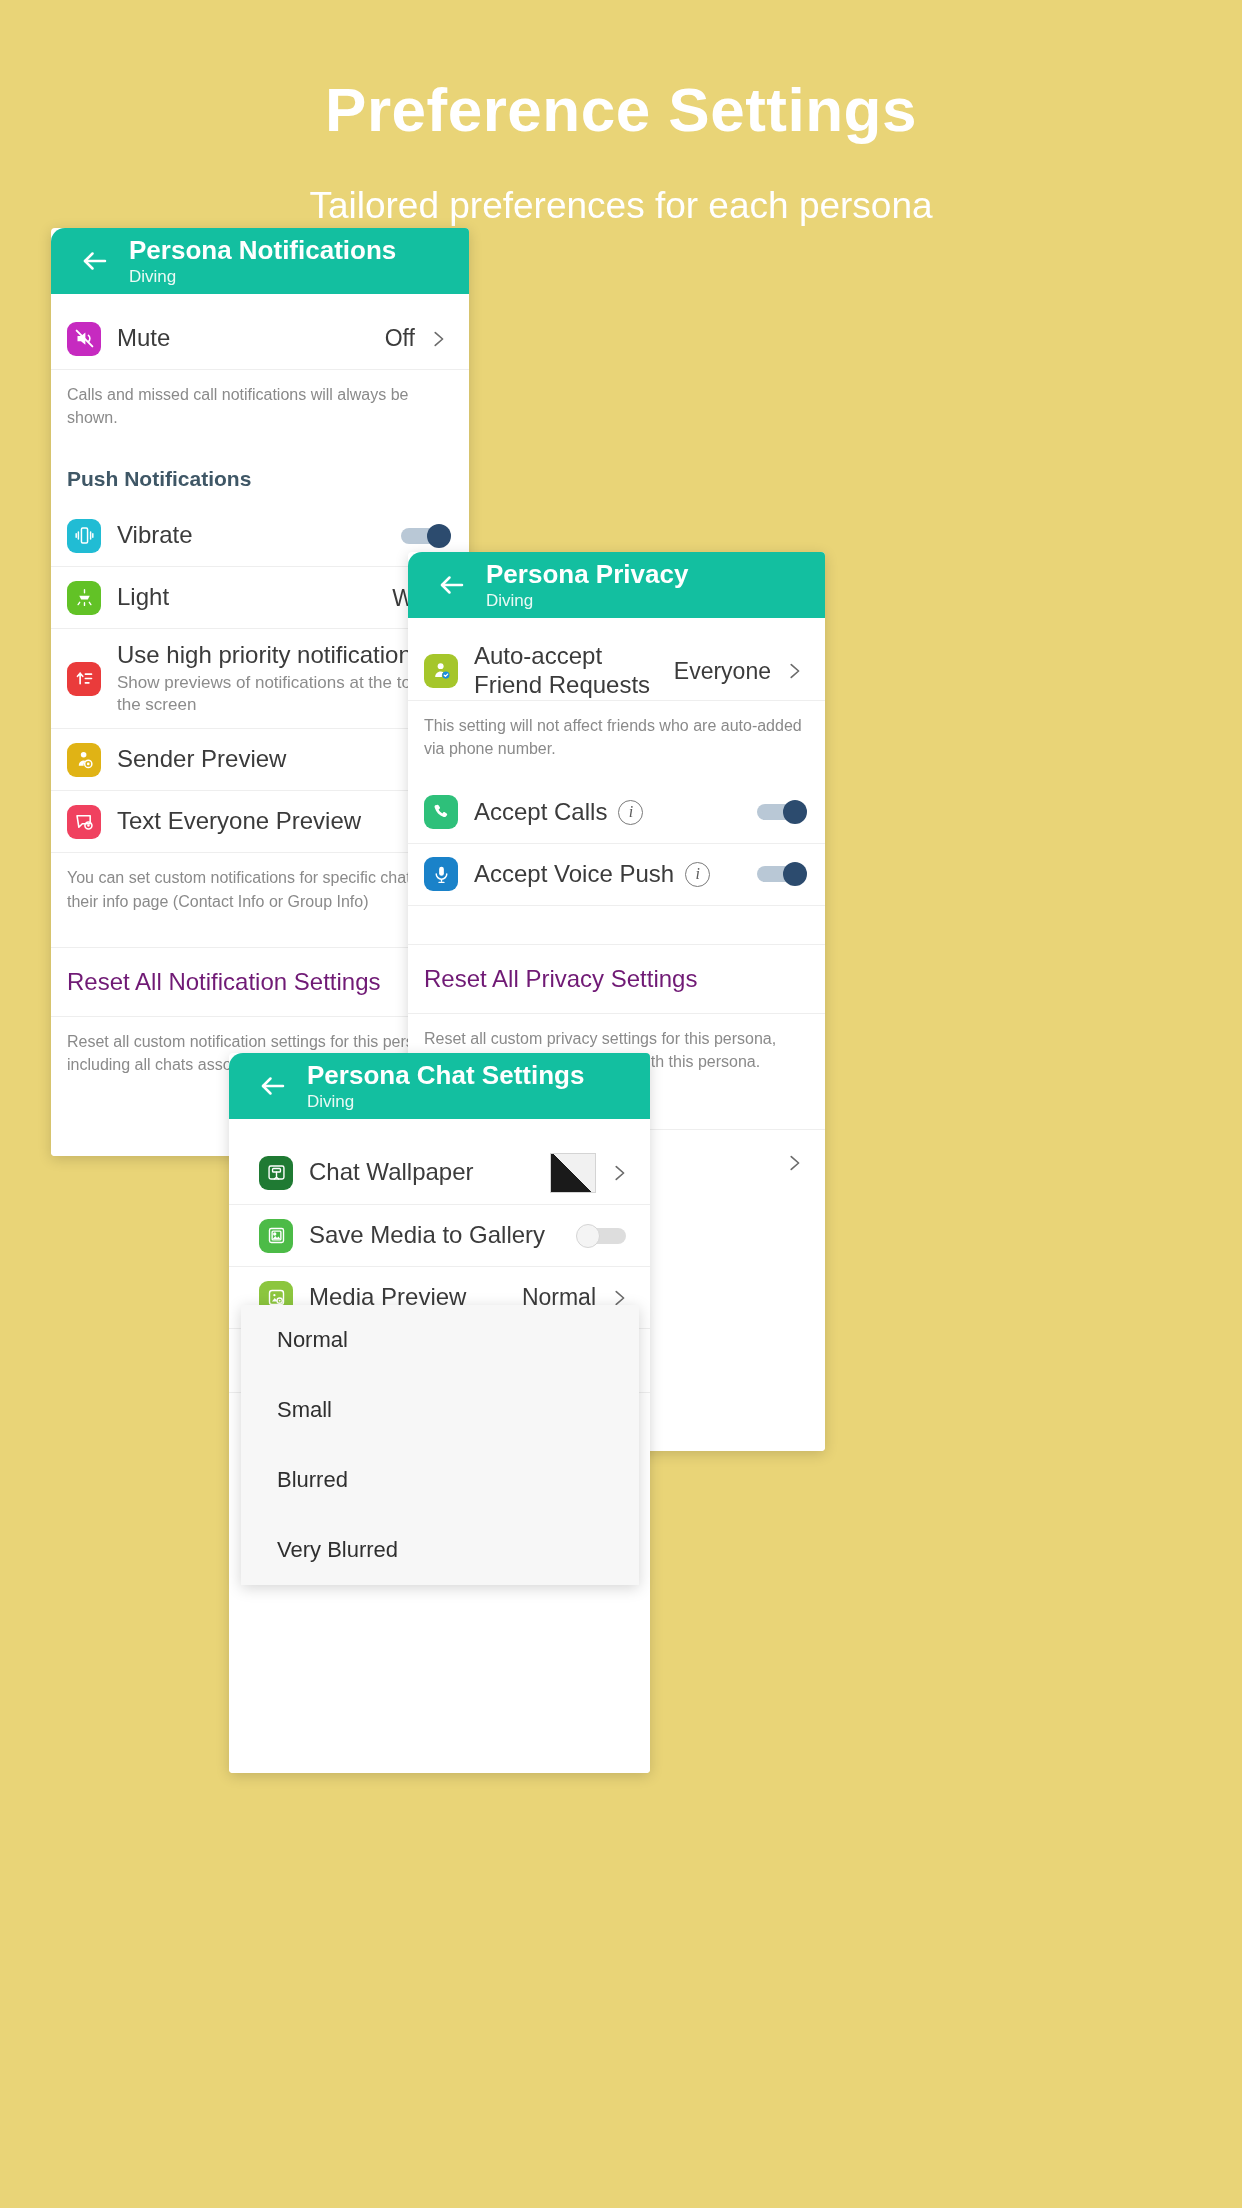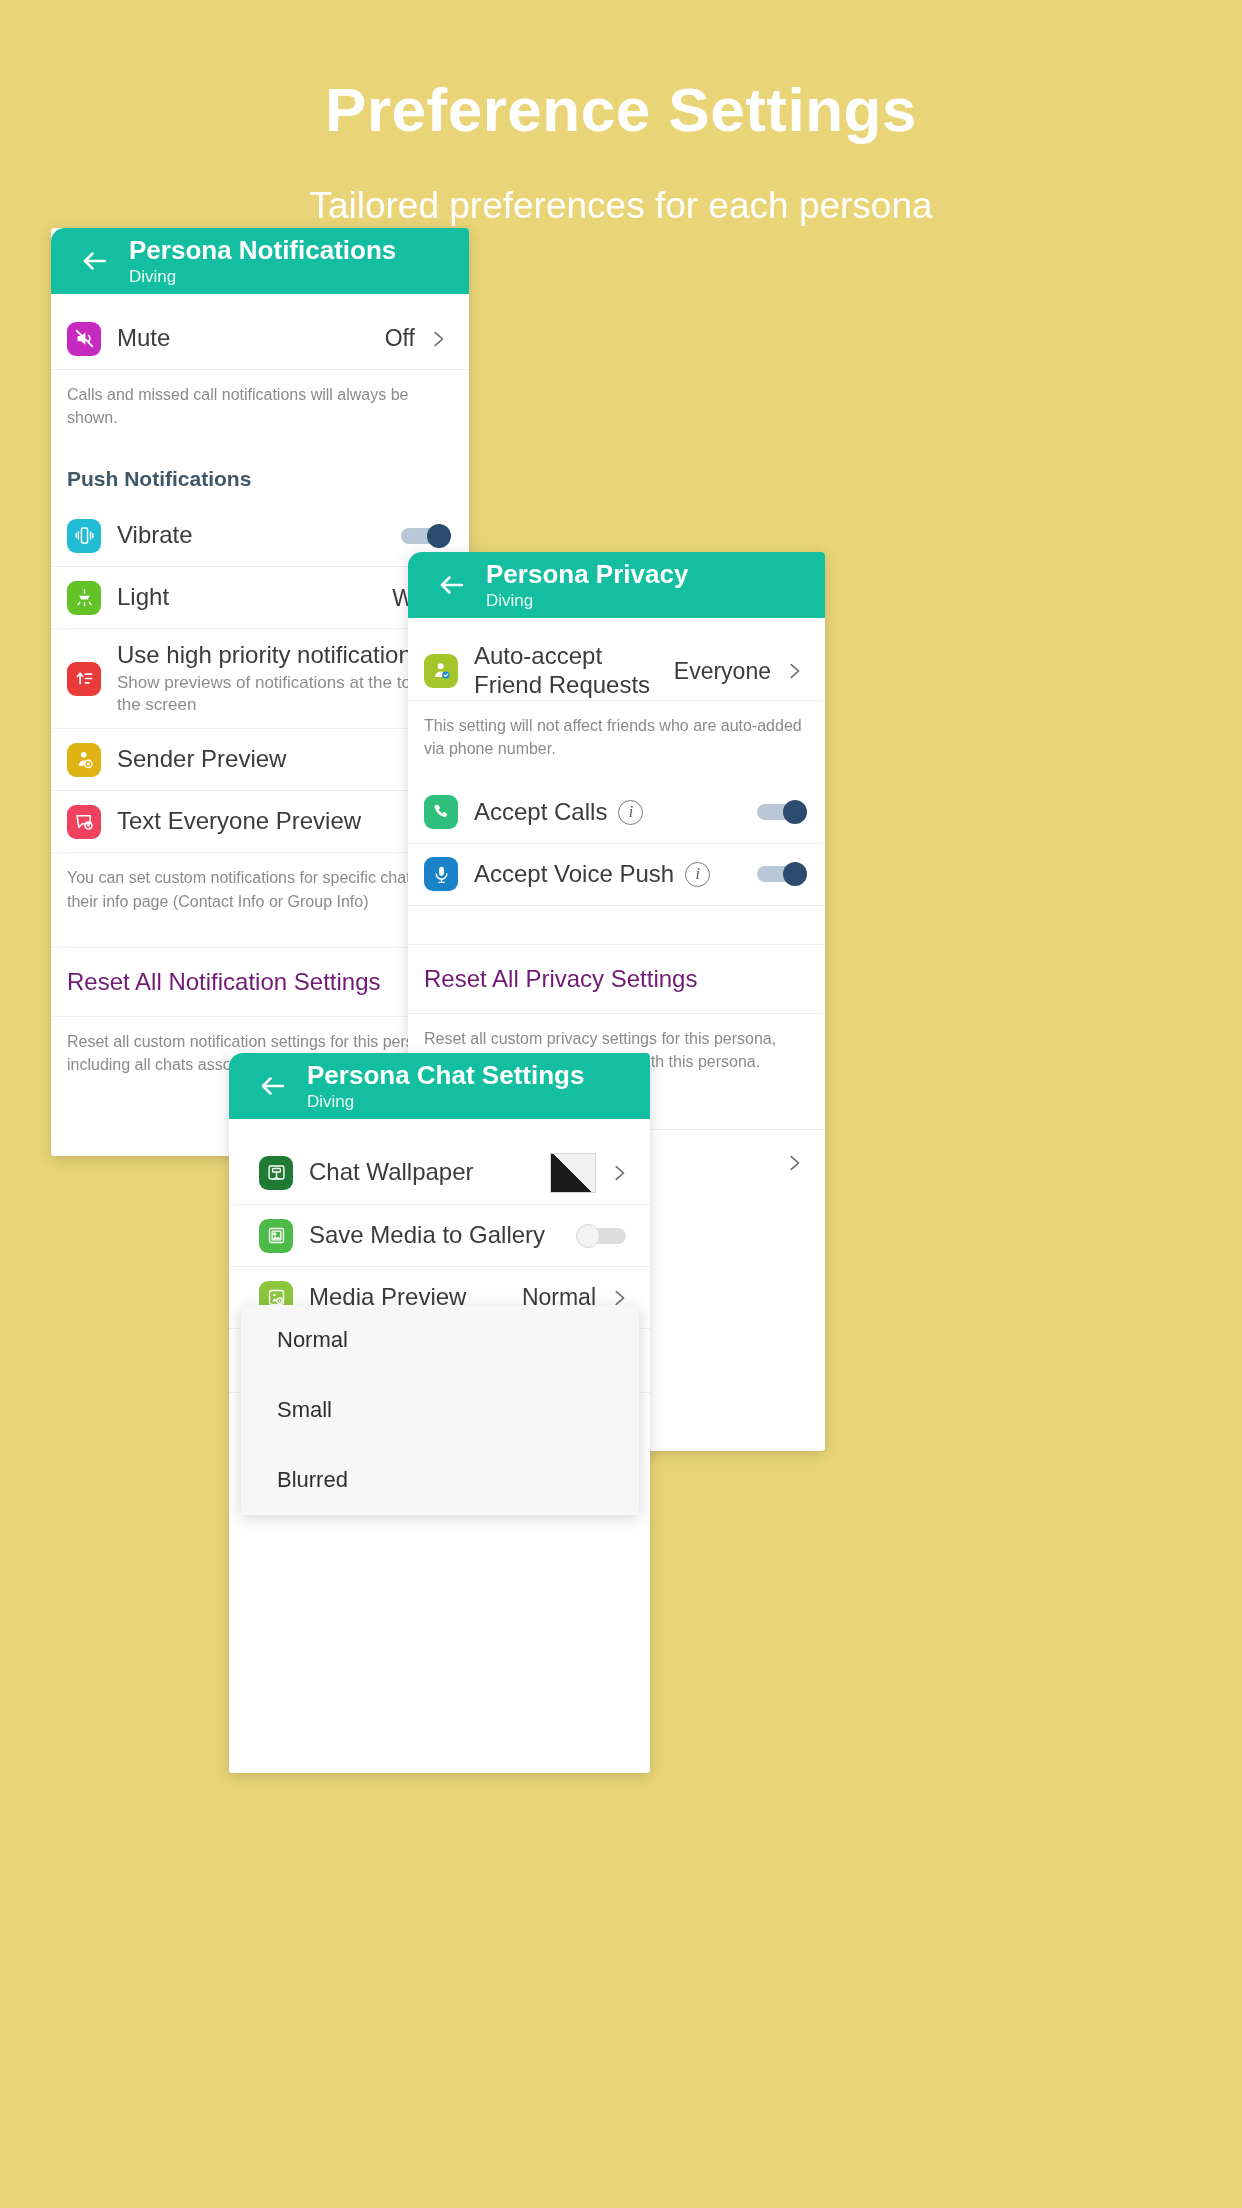--- a/index.html
+++ b/index.html
@@ -452,15 +452,16 @@
     </div>
 
     <div class="spacer" style="height:64px;border-bottom:1px solid #eeeeee"></div>
     <div class="spacer" style="height:380px"></div>
   </div>
 
   <div class="dropdown" id="dropdown-media" style="z-index:4">
     <div class="dd-item">Normal</div>
     <div class="dd-item">Small</div>
     <div class="dd-item">Blurred</div>
+    <div class="dd-item">Very Blurred</div>
   </div>
 
 </div>
 
 </body></html>

